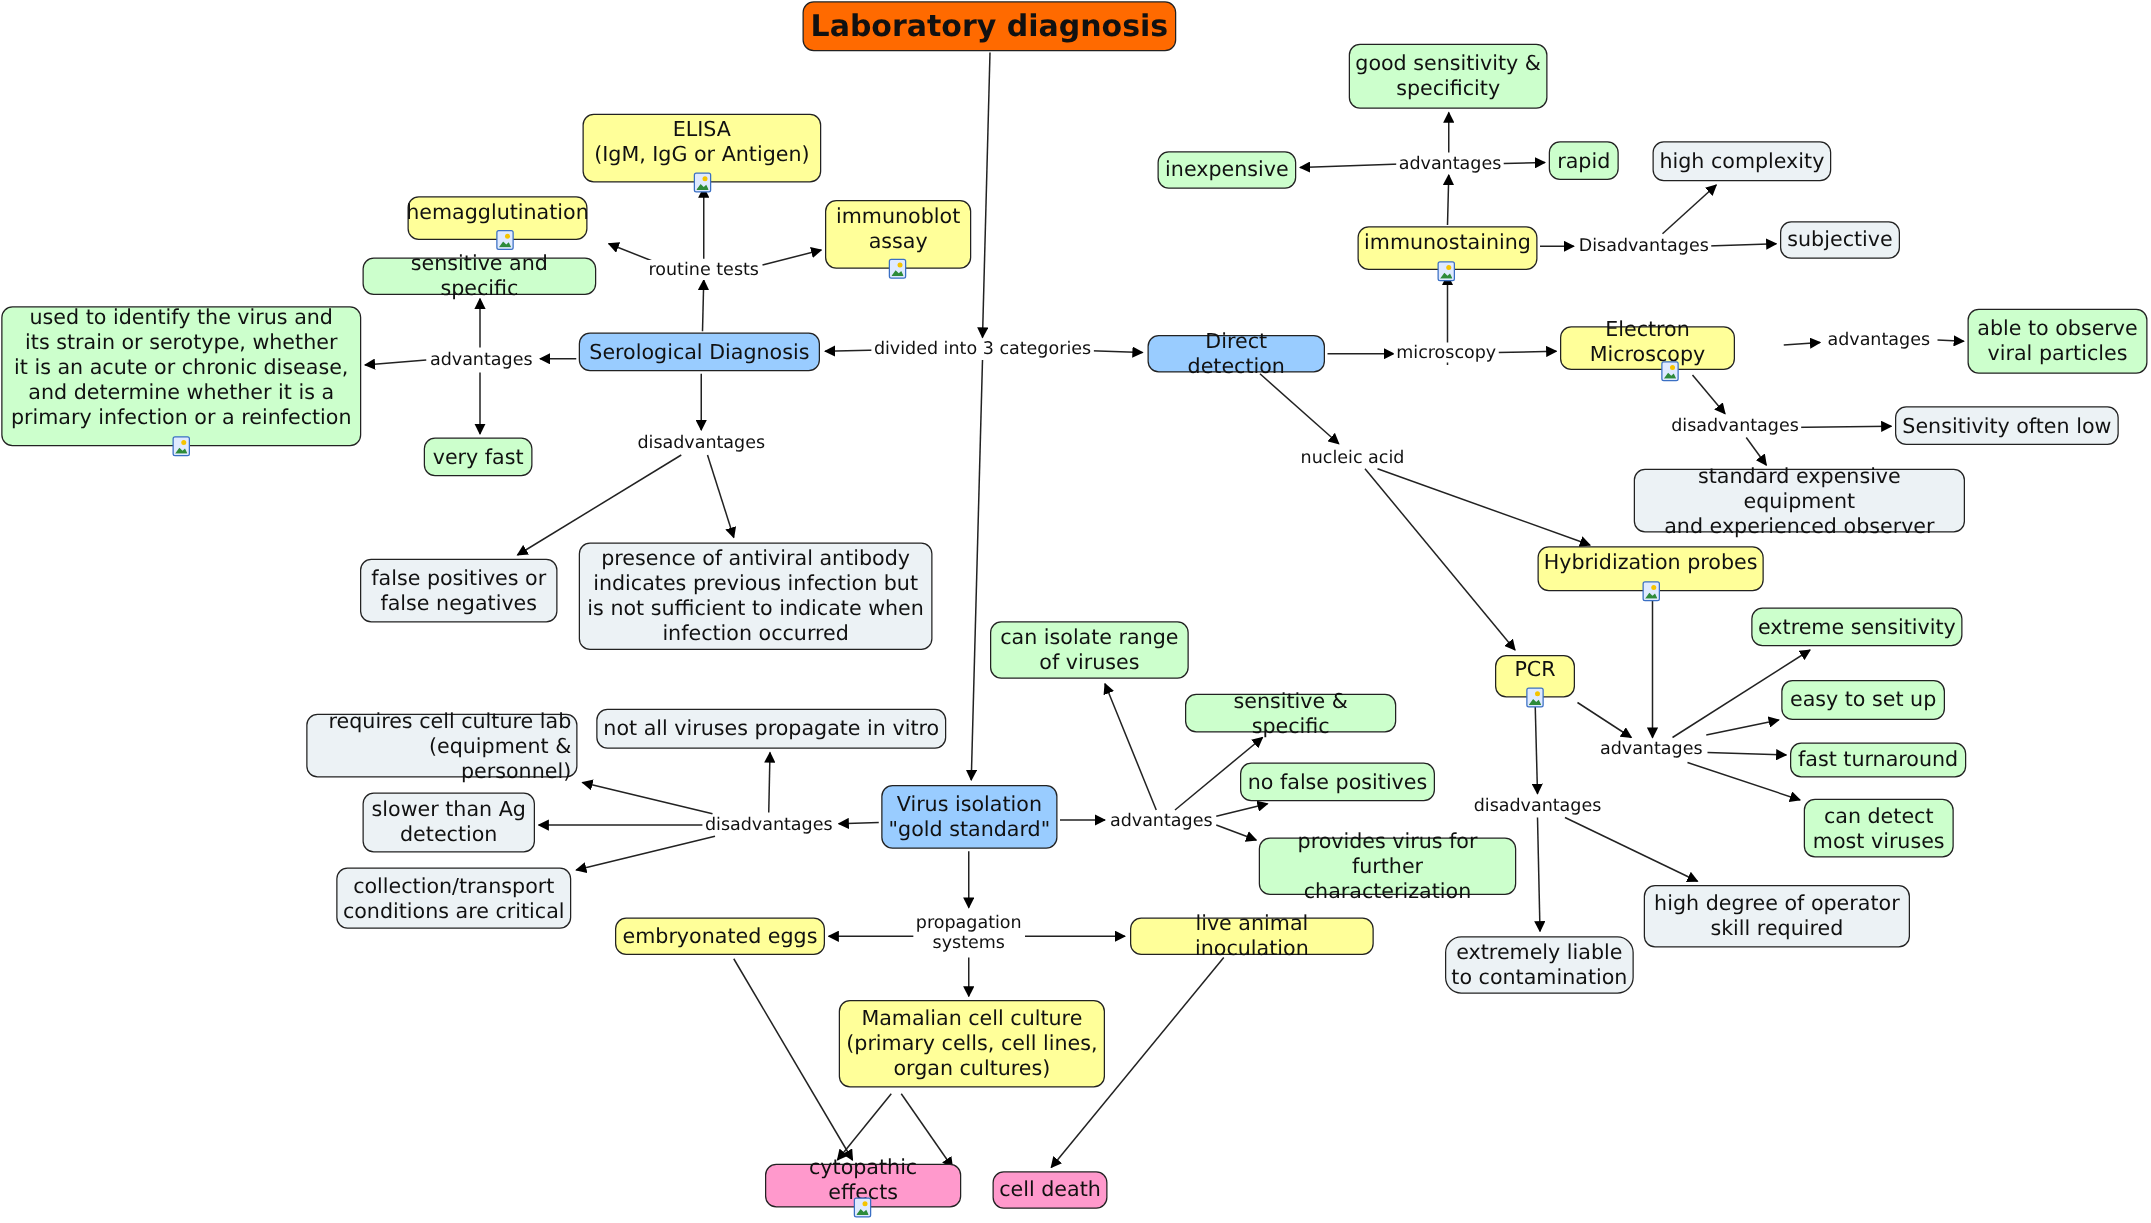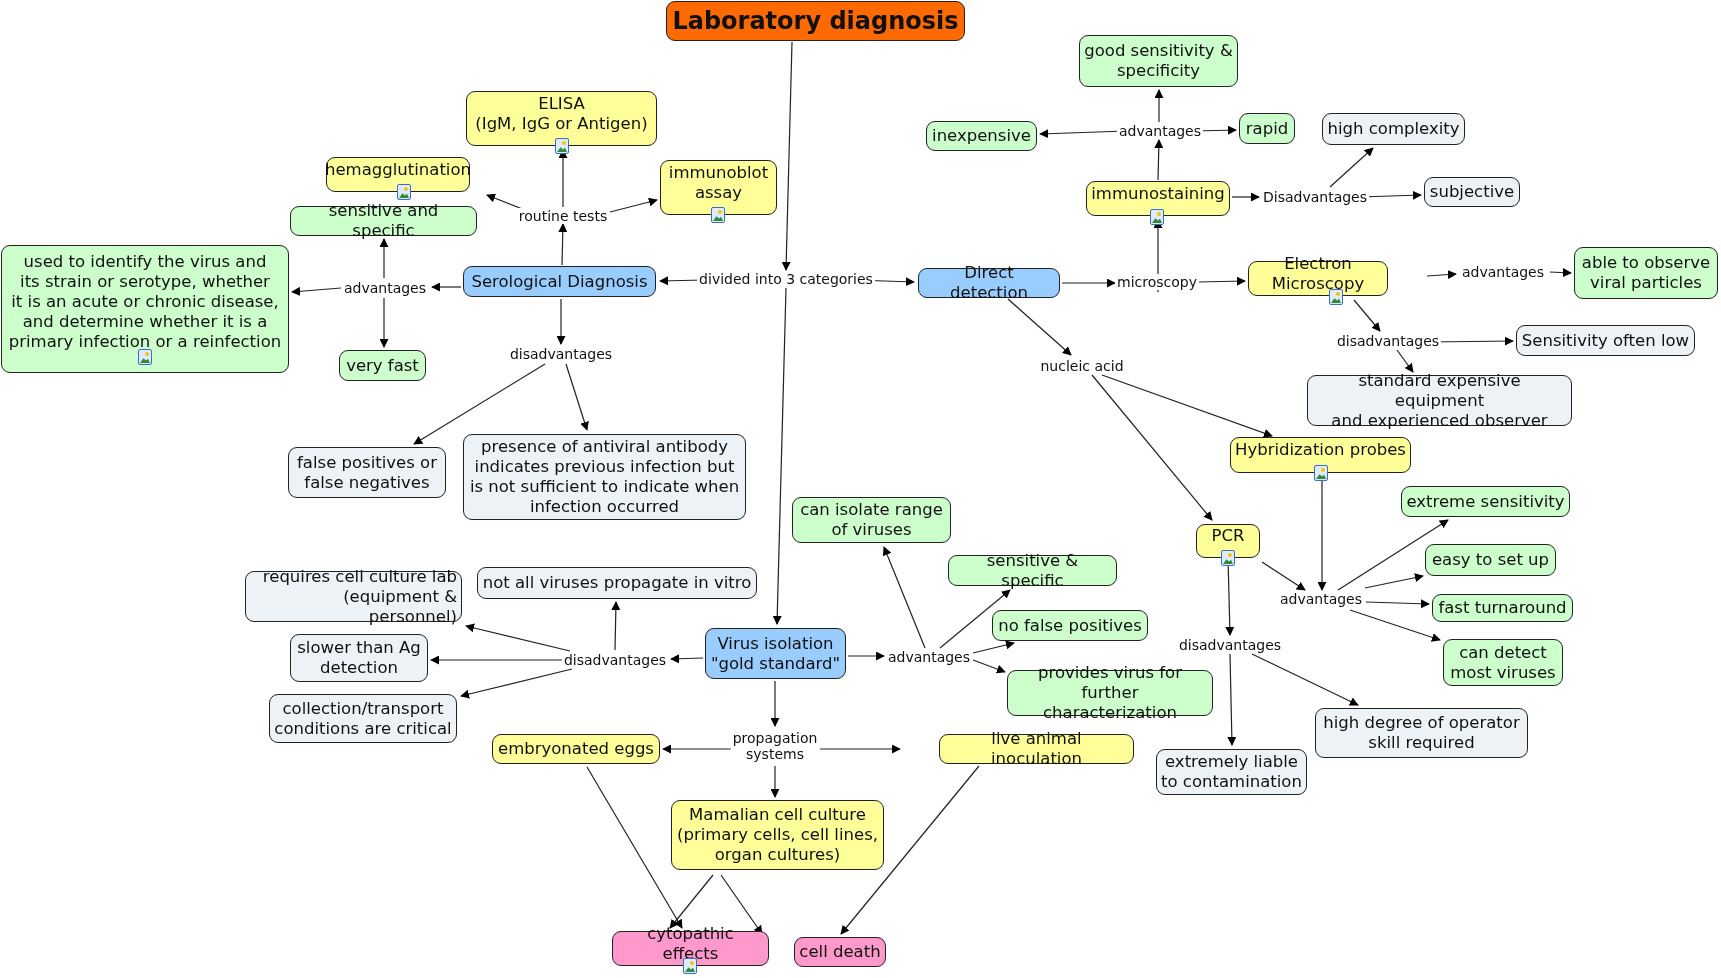--- a/index.html
+++ b/index.html
@@ -94,35 +94,35 @@
       <line x1="735" y1="749" x2="663" y2="749" marker-end="url(#arr)"></line>
       <line x1="820" y1="749" x2="900" y2="749" marker-end="url(#arr)"></line>
       <line x1="775" y1="766" x2="775" y2="797" marker-end="url(#arr)"></line>
       <line x1="587" y1="767" x2="682" y2="928" marker-end="url(#arr)"></line>
       <line x1="713" y1="875" x2="670" y2="928" marker-end="url(#arr)"></line>
       <line x1="721" y1="875" x2="762" y2="934" marker-end="url(#arr)"></line>
       <line x1="979" y1="766" x2="841" y2="934" marker-end="url(#arr)"></line>
     </g>
 </svg>
 
-<div class="node orange" style="left:642px;top:1px;width:299px;height:40px;margin-left:24px;">Laboratory diagnosis</div>
+<div class="node orange" style="left:642px;top:1px;width:299px;height:40px;">Laboratory diagnosis</div>
 
 <div class="node blue" style="left:463px;top:266px;width:193px;height:31px;">Serological  Diagnosis</div>
 <div class="node blue" style="left:918px;top:268px;width:142px;height:30px;">Direct detection</div>
 <div class="node blue" style="left:705px;top:628px;width:141px;height:51px;">Virus isolation
 "gold standard"</div>
 
 <div class="node yellow has-icon" style="left:466px;top:91px;width:191px;height:55px;">ELISA
 (IgM, IgG or Antigen)</div>
 <div class="node yellow has-icon" style="left:326px;top:157px;width:144px;height:35px;">hemagglutination</div>
 <div class="node yellow has-icon" style="left:660px;top:160px;width:117px;height:55px;">immunoblot
 assay</div>
 
 <div class="node green" style="left:290px;top:206px;width:187px;height:30px;">sensitive and specific</div>
-<div class="node green has-icon" style="left:1px;top:245px;width:288px;height:128px;padding-bottom:14px;">used to identify the virus and
+<div class="node green has-icon" style="left:1px;top:245px;width:288px;height:112px;padding-bottom:14px;">used to identify the virus and
 its strain or serotype, whether
 it is an acute or chronic disease,
 and determine whether it is a
 primary infection or a reinfection</div>
 <div class="node green" style="left:339px;top:350px;width:87px;height:31px;">very fast</div>
 <div class="node grey" style="left:288px;top:447px;width:158px;height:51px;">false positives or
 false negatives</div>
 <div class="node grey" style="left:463px;top:434px;width:283px;height:86px;">presence of antiviral antibody
 indicates previous infection but
 is not sufficient to indicate when
@@ -145,40 +145,40 @@
 
 <div class="node yellow has-icon" style="left:1230px;top:437px;width:181px;height:36px;">Hybridization probes</div>
 <div class="node yellow has-icon" style="left:1196px;top:524px;width:64px;height:34px;">PCR</div>
 <div class="node green" style="left:1401px;top:486px;width:169px;height:31px;">extreme sensitivity</div>
 <div class="node green" style="left:1425px;top:544px;width:131px;height:32px;">easy to set up</div>
 <div class="node green" style="left:1432px;top:594px;width:141px;height:28px;">fast turnaround</div>
 <div class="node green" style="left:1443px;top:639px;width:120px;height:47px;">can detect
 most viruses</div>
 <div class="node grey" style="left:1315px;top:708px;width:213px;height:50px;">high degree of operator
 skill required</div>
-<div class="node grey" style="left:1156px;top:749px;width:151px;height:46px;">extremely liable
+<div class="node grey" style="left:1156px;top:749px;width:151px;height:46px;border-radius:13px;">extremely liable
 to contamination</div>
 
 <div class="node green" style="left:792px;top:497px;width:159px;height:46px;">can isolate range
 of viruses</div>
 <div class="node green" style="left:948px;top:555px;width:169px;height:31px;">sensitive &amp; specific</div>
 <div class="node green" style="left:992px;top:610px;width:156px;height:31px;">no false positives</div>
 <div class="node green" style="left:1007px;top:670px;width:206px;height:46px;">provides virus for
 further characterization</div>
 
 <div class="node grey" style="left:245px;top:571px;width:217px;height:51px;text-align:right;">requires cell culture lab
 (equipment &amp; personnel)</div>
 <div class="node grey" style="left:477px;top:567px;width:280px;height:32px;">not all viruses propagate in vitro</div>
 <div class="node grey" style="left:290px;top:634px;width:138px;height:48px;">slower than Ag
 detection</div>
 <div class="node grey" style="left:269px;top:694px;width:188px;height:49px;">collection/transport
 conditions are critical</div>
 
 <div class="node yellow" style="left:492px;top:734px;width:168px;height:30px;">embryonated eggs</div>
-<div class="node yellow" style="left:904px;top:734px;width:195px;height:30px;margin-left:35px;">live animal inoculation</div>
+<div class="node yellow" style="left:904px;top:734px;width:195px;height:30px;">live animal inoculation</div>
 <div class="node yellow" style="left:671px;top:800px;width:213px;height:70px;">Mamalian cell culture
 (primary cells, cell lines,
 organ cultures)</div>
 <div class="node pink has-icon" style="left:612px;top:931px;width:157px;height:35px;">cytopathic effects</div>
 <div class="node pink" style="left:794px;top:937px;width:92px;height:30px;">cell death</div>
 
 <div class="img-icon" style="left:562px;top:138px;"></div>
 <div class="img-icon" style="left:404px;top:184px;"></div>
 <div class="img-icon" style="left:718px;top:207px;"></div>
 <div class="img-icon" style="left:145px;top:349px;"></div>

